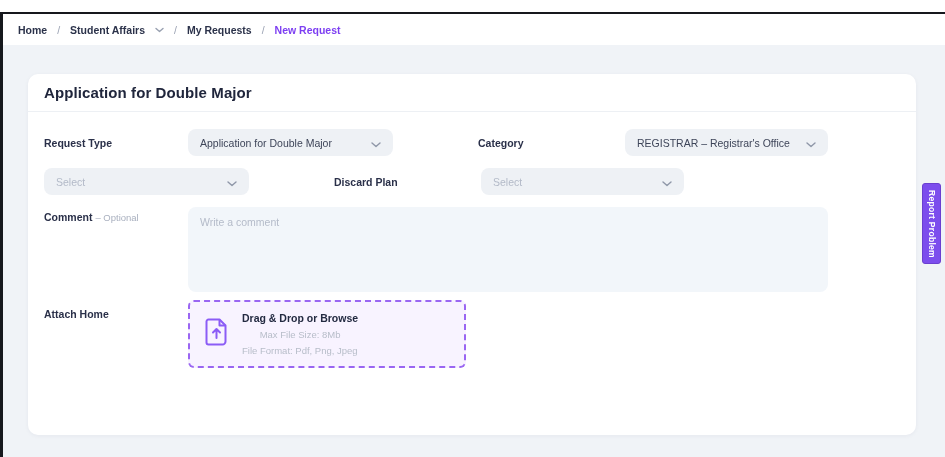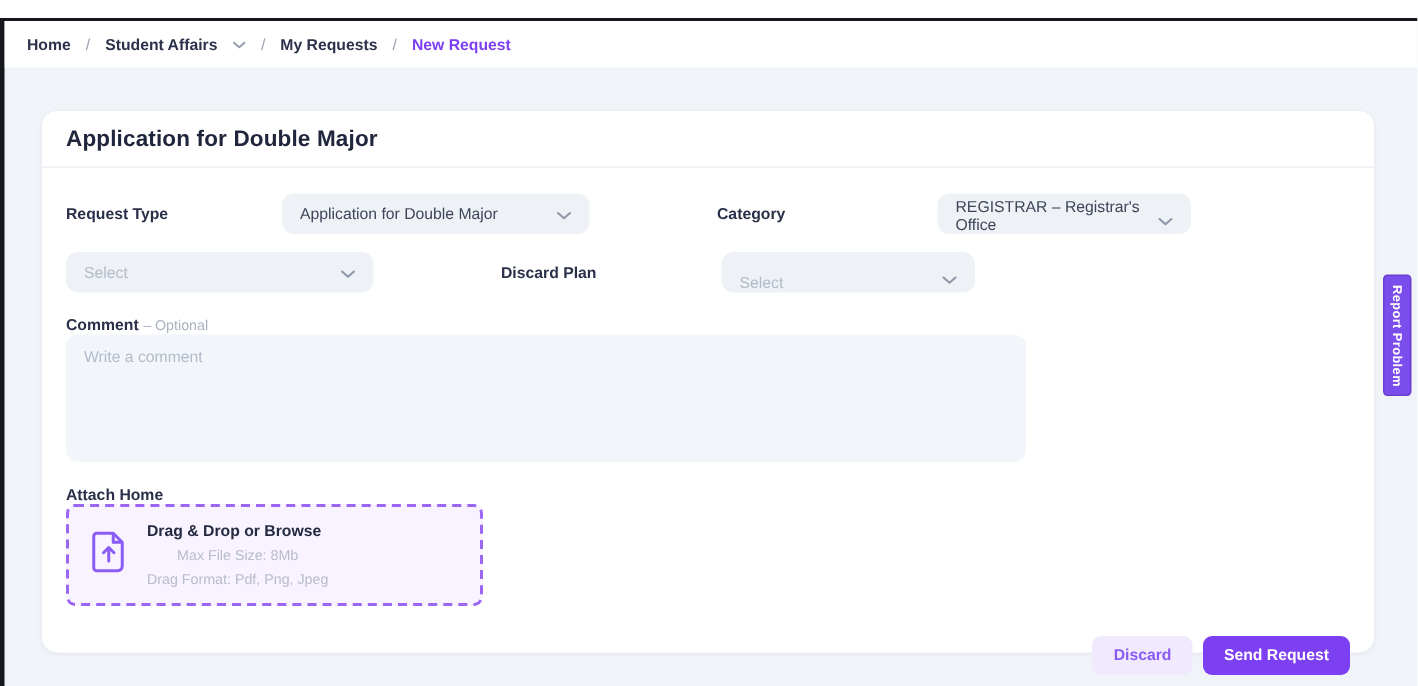--- a/index.html
+++ b/index.html
@@ -38,32 +38,32 @@
   }
   .card-head {
     height: 38px; display: flex; align-items: center;
     padding: 0 16px; border-bottom: 1px solid #edf0f4;
   }
   .card-title { font-size: 15px; font-weight: 700; color: #20263c; letter-spacing: .1px; }
 
   .card-body { padding: 17px 16px 0 16px; }
 
   .frow { display: flex; align-items: center; margin-bottom: 12px; }
-  .frow.top { align-items: flex-start; flex-direction: column; }
+  .frow.top { align-items: flex-start; }
   .lblA { width: 144px; flex: none; font-size: 10.5px; font-weight: 700; color: #2a3049; }
   .lblB { width: 147px; flex: none; margin-left: 85px; font-size: 10.5px; font-weight: 700; color: #2a3049; }
   .opt { color: #a9b0bf; font-weight: 400; font-size: 9.5px; margin-left: 3px; }
 
   .select {
     height: 27px; background: #eef1f5; border-radius: 8px;
     display: flex; align-items: center; justify-content: space-between;
     padding: 0 12px; cursor: pointer;
   }
   .select.wA { width: 205px; flex: none; }
-  .select.wB { width: 169px; flex: none; align-items: flex-end; }
+  .select.wB { width: 203px; flex: none; }
   .select .val { font-size: 10.5px; color: #3e4559; }
   .select .ph  { font-size: 10.5px; color: #b3bac8; }
 
   .comment-area {
     width: 640px; height: 85px; flex: none;
     background: #f2f6fa; border: none; border-radius: 8px;
     padding: 9px 12px; font-family: "Liberation Sans", sans-serif;
     font-size: 10.5px; color: #3e4559; resize: none; outline: none;
   }
   .comment-area::placeholder { color: #b4bbc9; }
@@ -187,29 +187,25 @@
           <span>
             <svg width="23" height="28" viewBox="0 0 23 28">
               <path d="M3.5 1.5h11l6 6v16a3 3 0 0 1-3 3h-14a2 2 0 0 1-2-2v-21a2 2 0 0 1 2-2z" fill="none" stroke="#8b5cf6" stroke-width="2" stroke-linejoin="round"></path>
               <path d="M14.5 1.5v6h6" fill="none" stroke="#8b5cf6" stroke-width="2" stroke-linejoin="round"></path>
               <path d="M11.5 20v-8M8 14.5l3.5-3.5 3.5 3.5" fill="none" stroke="#8b5cf6" stroke-width="2" stroke-linecap="round" stroke-linejoin="round"></path>
             </svg>
           </span>
           <span class="upload-txt">
             <div class="t1">Drag &amp; Drop or Browse</div>
             <div class="t2">Max File Size: 8Mb</div>
-            <div class="t3">Drag Format: Pdf, Png, Jpeg</div>
-          </span>
-        </div>
-      </div>
-
-      <div class="actions">
-        <button class="btn btn-discard">Discard</button>
-        <button class="btn btn-send">Send Request</button>
-      </div>
+            <div class="t3">File Format: Pdf, Png, Jpeg</div>
+          </span>
+        </div>
+      </div>
+
 
     </div>
   </div>
 
   <div class="side-tab">Report Problem</div>
 
   <div class="bottom-line"></div>
 
 </div>
 

